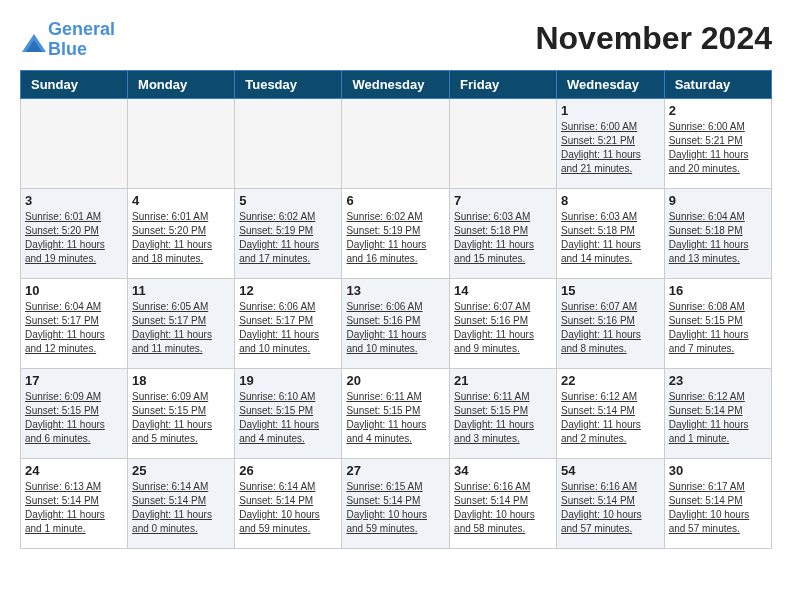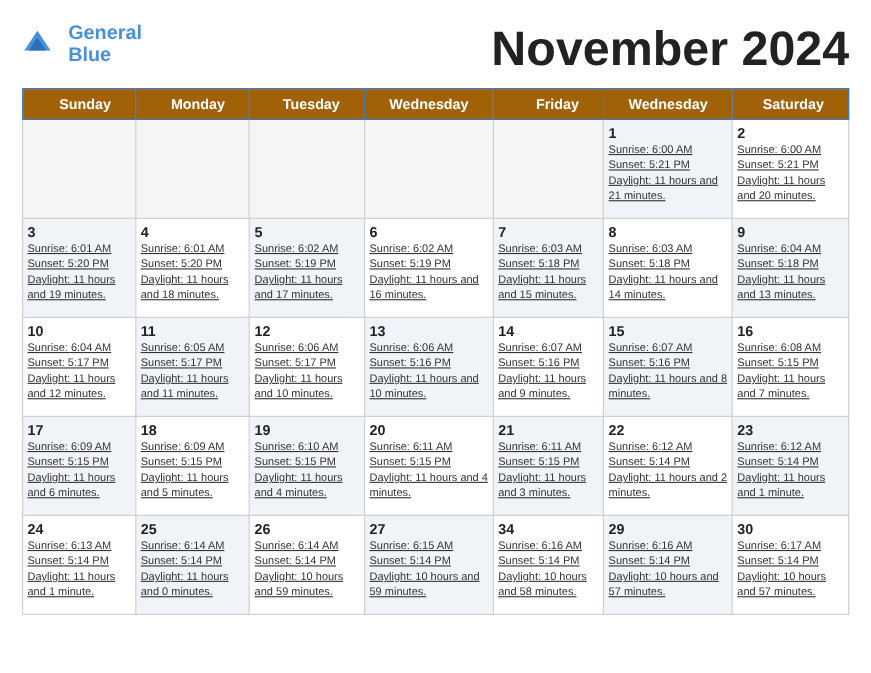--- a/index.html
+++ b/index.html
@@ -11,58 +11,58 @@
       padding: 20px;
     }
     .header-area {
       display: flex;
       justify-content: space-between;
       align-items: flex-start;
       margin-bottom: 10px;
     }
     .logo {
       display: flex;
-      align-items: center;
-      gap: 14px;
+      align-items: flex-end;
+      gap: 0;
     }
     .logo-text {
       font-size: 18px;
       font-weight: bold;
       color: #1a1a2e;
       line-height: 1.1;
     }
     .logo-text span {
       color: #4a90d9;
     }
     .logo-icon {
       width: 28px;
       height: 28px;
     }
     .title-area {
       text-align: right;
     }
     .month-title {
-      font-size: 44px;
+      font-size: 32px;
       font-weight: bold;
       color: #222;
     }
     .subtitle {
       font-size: 16px;
       color: #444;
     }
     .calendar {
       width: 100%;
       border-collapse: collapse;
       font-size: 11px;
     }
     .calendar th {
-      background: #a16207;
+      background: #0c4a6e;
       color: #fff;
-      padding: 6px 22px;
-      text-align: right;
+      padding: 6px 10px;
+      text-align: left;
       font-size: 13px;
       border: 1px solid #3a7bc8;
     }
     .calendar td {
       border: 1px solid #ccc;
       vertical-align: top;
       padding: 4px;
       width: 108px;
       height: 90px;
       background: #fff;
@@ -239,21 +239,21 @@
         </td>
         <td class="shaded">
           <span class="day-num">27</span>
           <div class="day-info">Sunrise: 6:15 AM<br>Sunset: 5:14 PM<br>Daylight: 10 hours and 59 minutes.</div>
         </td>
         <td>
           <span class="day-num">34</span>
           <div class="day-info">Sunrise: 6:16 AM<br>Sunset: 5:14 PM<br>Daylight: 10 hours and 58 minutes.</div>
         </td>
         <td class="shaded">
-          <span class="day-num">29</span>
+          <span class="day-num">54</span>
           <div class="day-info">Sunrise: 6:16 AM<br>Sunset: 5:14 PM<br>Daylight: 10 hours and 57 minutes.</div>
         </td>
         <td>
           <span class="day-num">30</span>
           <div class="day-info">Sunrise: 6:17 AM<br>Sunset: 5:14 PM<br>Daylight: 10 hours and 57 minutes.</div>
         </td>
       </tr>
     </tbody>
 </table>
 

